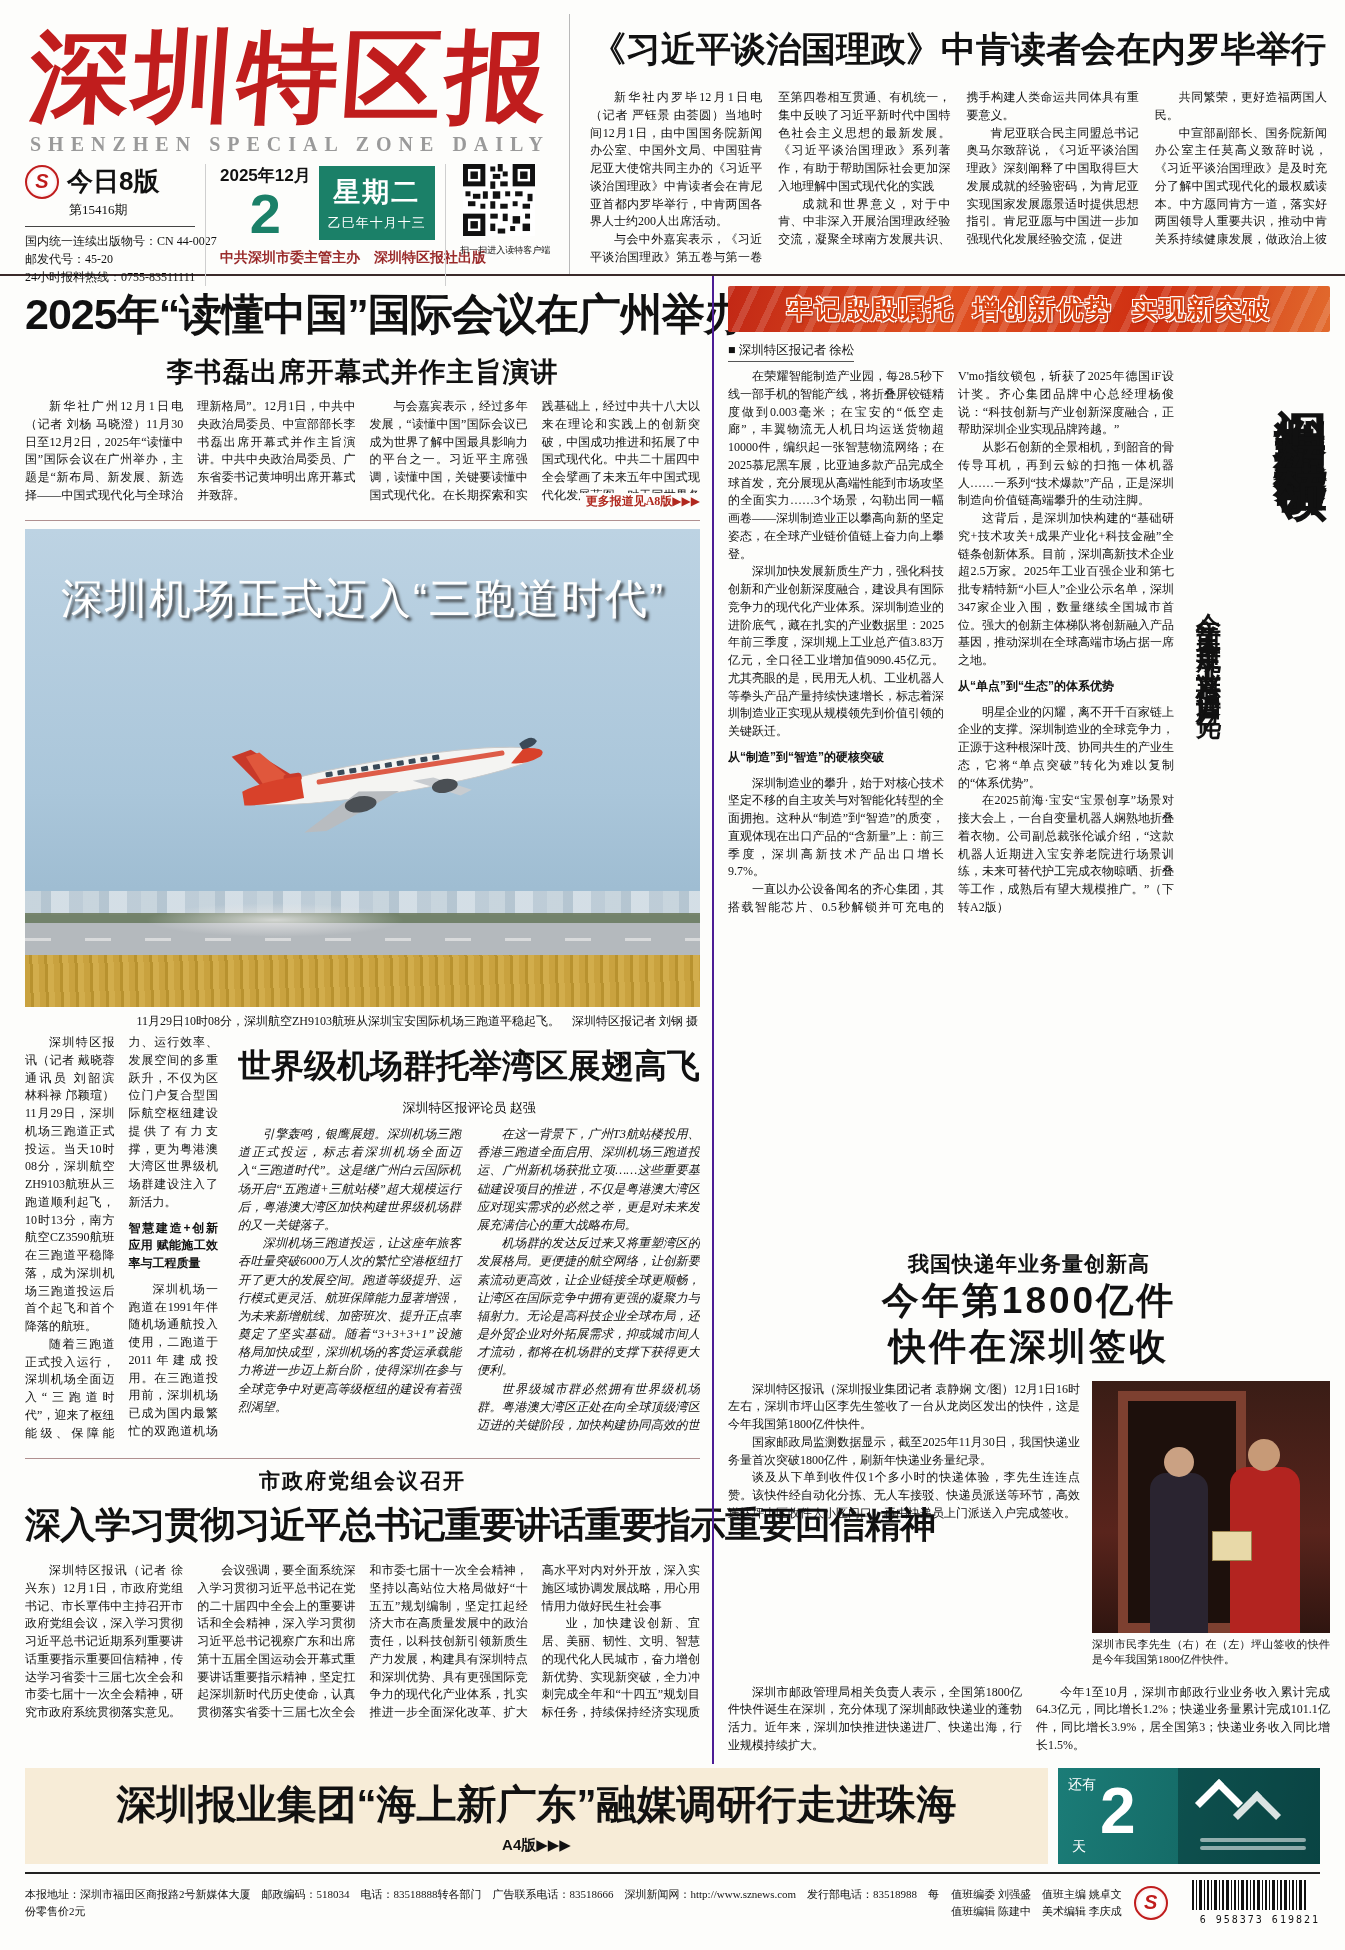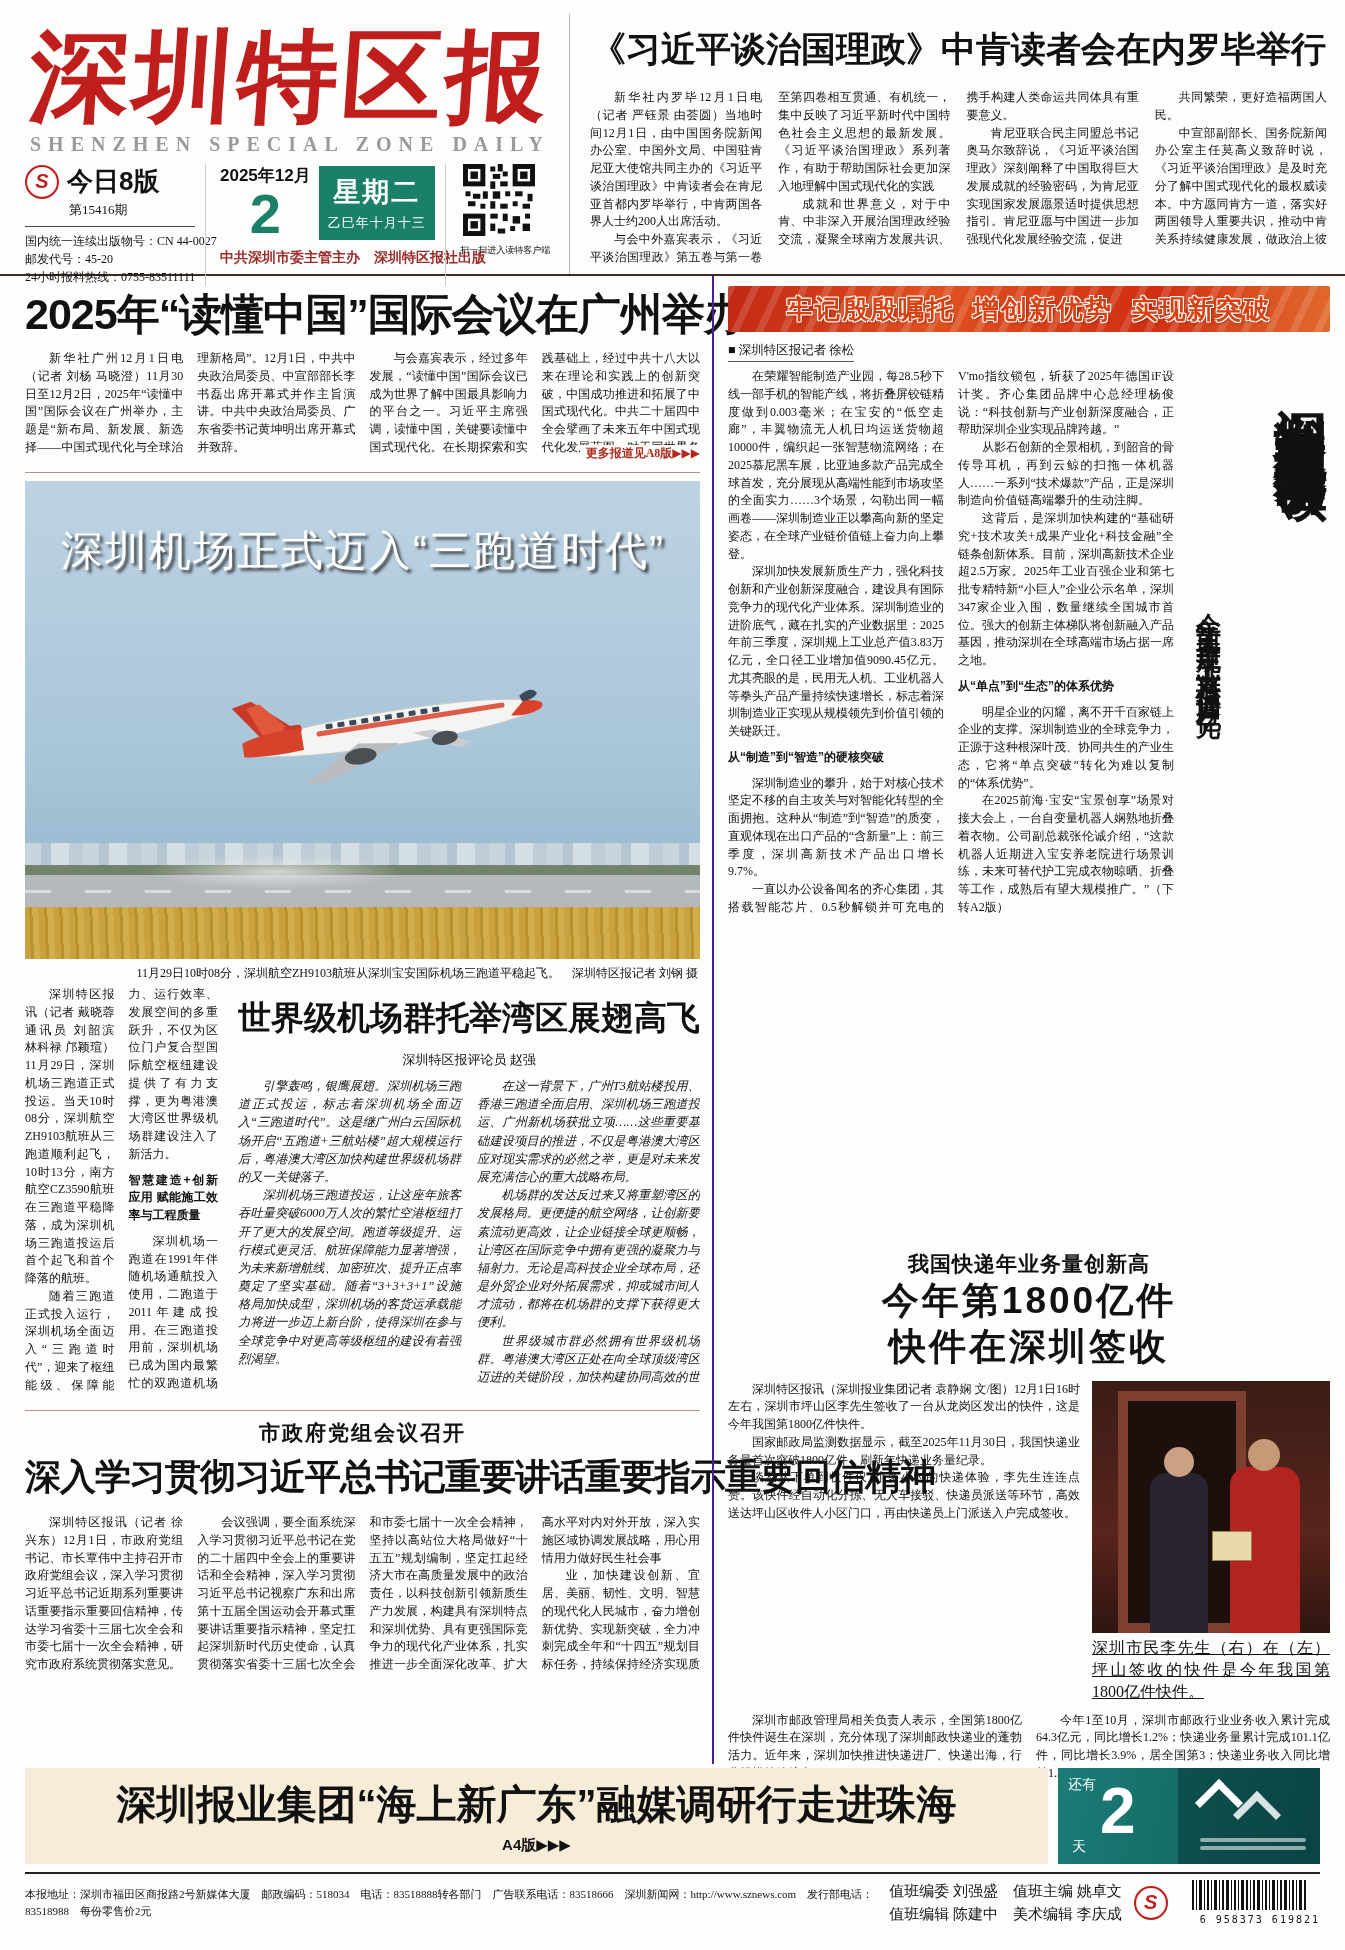--- a/index.html
+++ b/index.html
@@ -141,21 +141,21 @@
   .exp-photo {
     width:238px; height:252px; position:relative; overflow:hidden;
     background:linear-gradient(#3a1d16, #59241c 60%, #2f1510);
   }
   .door { position:absolute; left:26px; top:10px; width:128px; height:242px; background:#1d100c; border:10px solid #7d4030; }
   .fig1 { position:absolute; left:58px; top:92px; width:58px; height:160px; background:#2a2430; border-radius:16px 16px 0 0; }
   .fig1:before { content:""; position:absolute; left:14px; top:-26px; width:30px; height:30px; border-radius:50%; background:#caa183; }
   .fig2 { position:absolute; left:138px; top:86px; width:70px; height:166px; background:#b32420; border-radius:18px 18px 0 0; }
   .fig2:before { content:""; position:absolute; left:18px; top:-28px; width:32px; height:32px; border-radius:50%; background:#c79a77; }
   .parcel { position:absolute; left:120px; top:150px; width:40px; height:30px; background:#e8d9a8; border:1px solid #9a8450; }
-  .exp-photo-caption { font-size:16px; line-height:1.4; margin-top:4px; text-align:justify;text-decoration:underline; }
+  .exp-photo-caption { font-size:11px; line-height:1.4; margin-top:4px; text-align:justify; }
   .exp-cont { column-count:2; column-gap:14px; height:142px; overflow:hidden; margin-top:8px; }
 
   
   .banner-row { display:flex; height:96px; margin:4px 25px 0 25px; gap:10px;border-radius:7px; }
   .banner {
     flex:1; background:#f7ecd7; display:flex; flex-direction:column; align-items:center; justify-content:center;
   }
   .banner-head { font-size:40px; font-weight:900; white-space:nowrap; letter-spacing:0; }
   .banner-ref { font-size:15px; font-weight:bold; margin-top:4px; }
   .countdown { width:262px; display:flex; background:linear-gradient(100deg,#1b7c77,#0f5b58); color:#fff; }
@@ -165,21 +165,21 @@
   .cd-unit { position:absolute; left:14px; bottom:8px; font-size:14px; }
   .cd-right { flex:1; background:rgba(0,25,30,.35); position:relative; }
   .chev { position:absolute; width:34px; height:34px; border-left:7px solid #fff; border-top:7px solid #fff; transform:rotate(45deg); }
   .chev.c1 { left:24px; top:18px; } .chev.c2 { left:62px; top:30px; opacity:.85; }
   .cd-lines { position:absolute; left:22px; bottom:10px; right:14px; }
   .cd-lines div { height:4px; background:rgba(255,255,255,.55); margin:4px 0; border-radius:2px; }
 
   
   .footer { border-top:2px solid #222; margin:8px 25px 0 25px; padding-top:6px; display:flex; align-items:center; gap:12px; }
   .foot-info { font-size:11px; flex:1; line-height:1.5; }
-  .foot-credits { font-size:15px; line-height:1.5; text-align:left; }
+  .foot-credits { font-size:11px; line-height:1.5; text-align:left; }
   .barcode-wrap { text-align:center; }
   .barcode-num { font-size:10px; letter-spacing:2px; font-family:"DejaVu Sans Mono",monospace;padding-left:20px; }
 </style>
 </head>
 <body>
 
 <div class="page">
 
   <header class="mast">
     <div class="mast-left">
@@ -273,20 +273,21 @@
   </header>
 
   <div class="main-rule"></div>
 
   <div class="body-grid">
 
     <div class="left-region serif-body">
 
       <section>
         <h1 class="conf-head hz">2025年“读懂中国”国际会议在广州举办</h1>
+        <div class="conf-dek hz">李书磊出席开幕式并作主旨演讲</div>
         <div class="conf-body">
           <p>新华社广州12月1日电（记者 刘杨 马晓澄）11月30日至12月2日，2025年“读懂中国”国际会议在广州举办，主题是“新布局、新发展、新选择——中国式现代化与全球治理新格局”。12月1日，中共中央政治局委员、中宣部部长李书磊出席开幕式并作主旨演讲。中共中央政治局委员、广东省委书记黄坤明出席开幕式并致辞。</p>
           <p>与会嘉宾表示，经过多年发展，“读懂中国”国际会议已成为世界了解中国最具影响力的平台之一。习近平主席强调，读懂中国，关键要读懂中国式现代化。在长期探索和实践基础上，经过中共十八大以来在理论和实践上的创新突破，中国成功推进和拓展了中国式现代化。中共二十届四中全会擘画了未来五年中国式现代化发展蓝图，对于同世界各国共享发展机遇、携手同行现代化之路具有重要意义。</p>
 
           <div class="conf-more">更多报道见A8版▶▶▶</div>
         </div>
       </section>
 
       <div class="thin-rule"></div>
 

